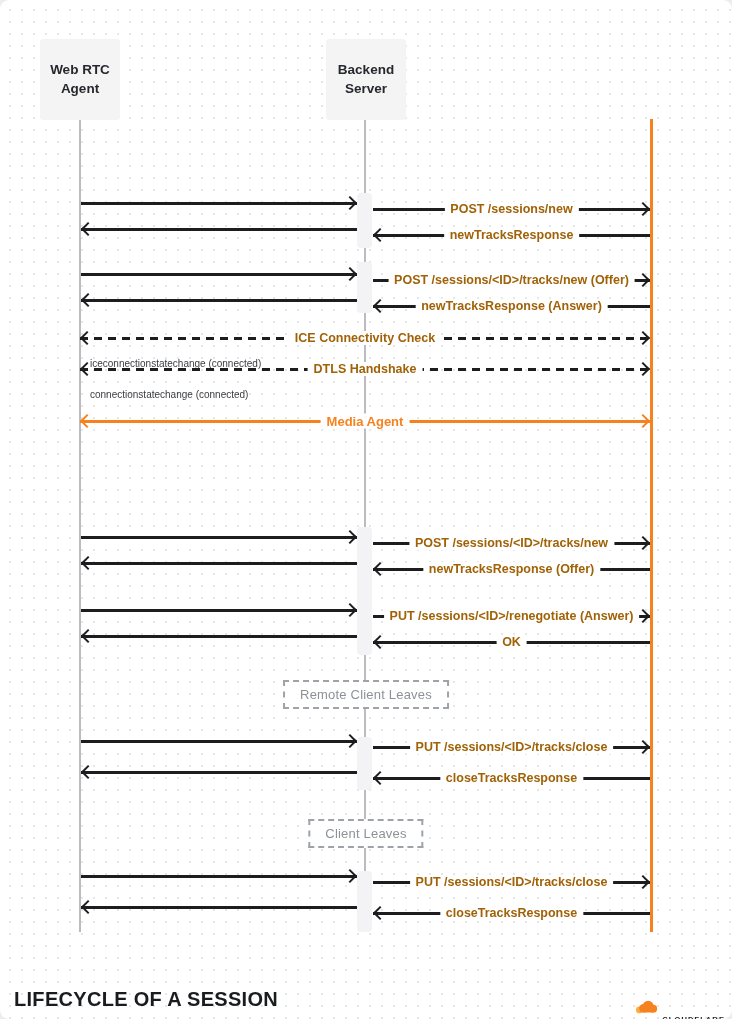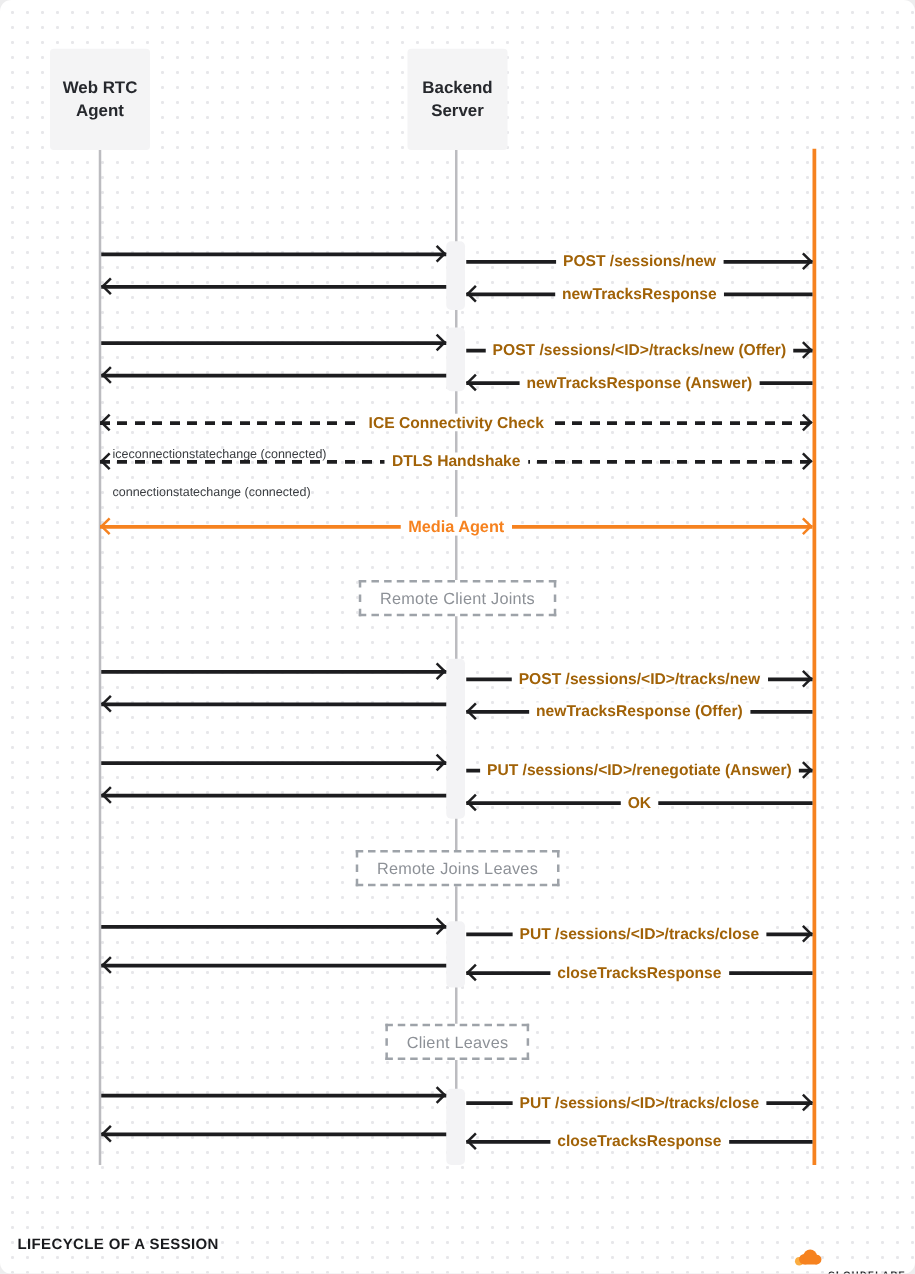--- a/index.html
+++ b/index.html
@@ -25,21 +25,21 @@
   .head.l{left:2px;top:-3.8px;transform:rotate(-135deg);}
   .arrow.orange > .head{border-color:#f6821f;}
   .mlabel{position:absolute;left:50%;top:1.25px;transform:translate(-50%,-50%);background:#fff;
           padding:0 6px;font-weight:700;font-size:12.5px;color:#a16207;white-space:nowrap;}
   .arrow.orange .mlabel{color:#f6821f;font-size:13px;}
   .sublabel{position:absolute;left:10px;top:5px;font-size:10px;font-weight:400;color:#3a3d41;white-space:nowrap;margin-top:16px;}
   
   .phase{position:absolute;left:366px;transform:translateX(-50%);border:2px dashed #9ea3a9;background:#fff;
          color:#8d9197;font-size:13px;font-weight:500;letter-spacing:.2px;padding:5px 15px;white-space:nowrap;}
   
-  .title{position:absolute;left:14px;top:988px;font-weight:700;font-size:12px;letter-spacing:.3px;color:#1a1b1e;}
+  .title{position:absolute;left:14px;top:988px;font-weight:700;font-size:20px;letter-spacing:.3px;color:#1a1b1e;}
   .brand{position:absolute;right:7px;top:992px;display:flex;align-items:center;gap:3px;}
   .brand .word{font-weight:700;font-size:7.5px;letter-spacing:1.1px;color:#232427;margin-top:23px;}
 </style>
 </head>
 <body>
 
 <div class="page">
 
   <div class="life" style="left:79px"></div>
   <div class="life" style="left:364px"></div>
@@ -51,25 +51,22 @@
   <div class="act" style="top:737px;height:53px"></div>
   <div class="act" style="top:871px;height:61px"></div>
 
   <div class="actor" style="left:40px">
     <span>Web RTC Agent</span>
   </div>
   <div class="actor" style="left:326px">
     <span>Backend Server</span>
   </div>
 
-  <div class="phase" style="top:464px">
-    <span>Remote Client Joints</span>
-  </div>
   <div class="phase" style="top:680px">
-    <span>Remote Joins Leaves</span>
+    <span>Remote Client Leaves</span>
   </div>
   <div class="phase" style="top:819px">
     <span>Client Leaves</span>
   </div>
 
   <div class="arrow" style="left:81px;top:202px;width:276px">
     <span class="head r"></span>
   </div>
   <div class="arrow" style="left:373px;top:208px;width:277px">
     <span class="head r"></span>

